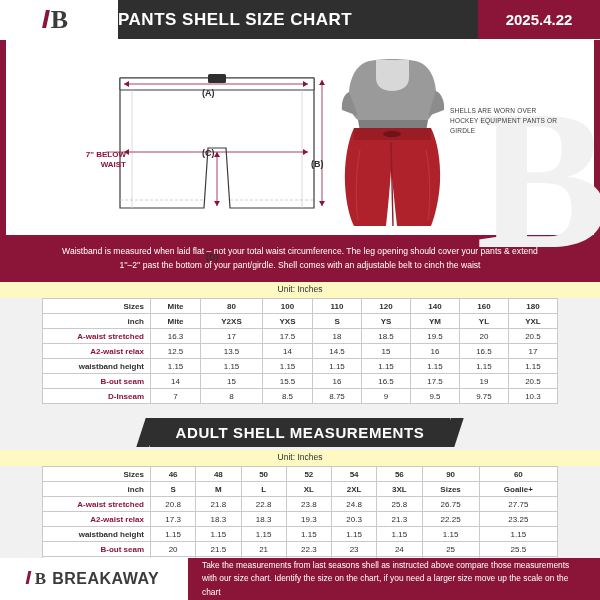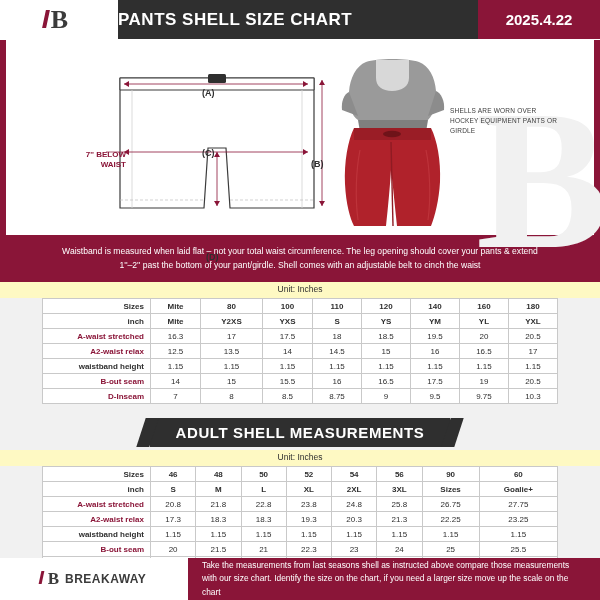--- a/index.html
+++ b/index.html
@@ -223,21 +223,21 @@
   }
   .footer-logo:before {
     content: "";
     position: absolute;
     left: -2px; top: 2px;
     width: 3px; height: 13px;
     background: #8a1538;
     transform: skewX(-12deg);
   }
   .footer-word {
-    font-size: 12px;
+    font-size: 16px;
     font-weight: bold;
     color: #3b3b3b;
     letter-spacing: 0.5px;
   }
   .footer-right {
     flex: 1;
     background: #8a1538;
     color: #ffffff;
     font-size: 8.4px;
     line-height: 1.6;

